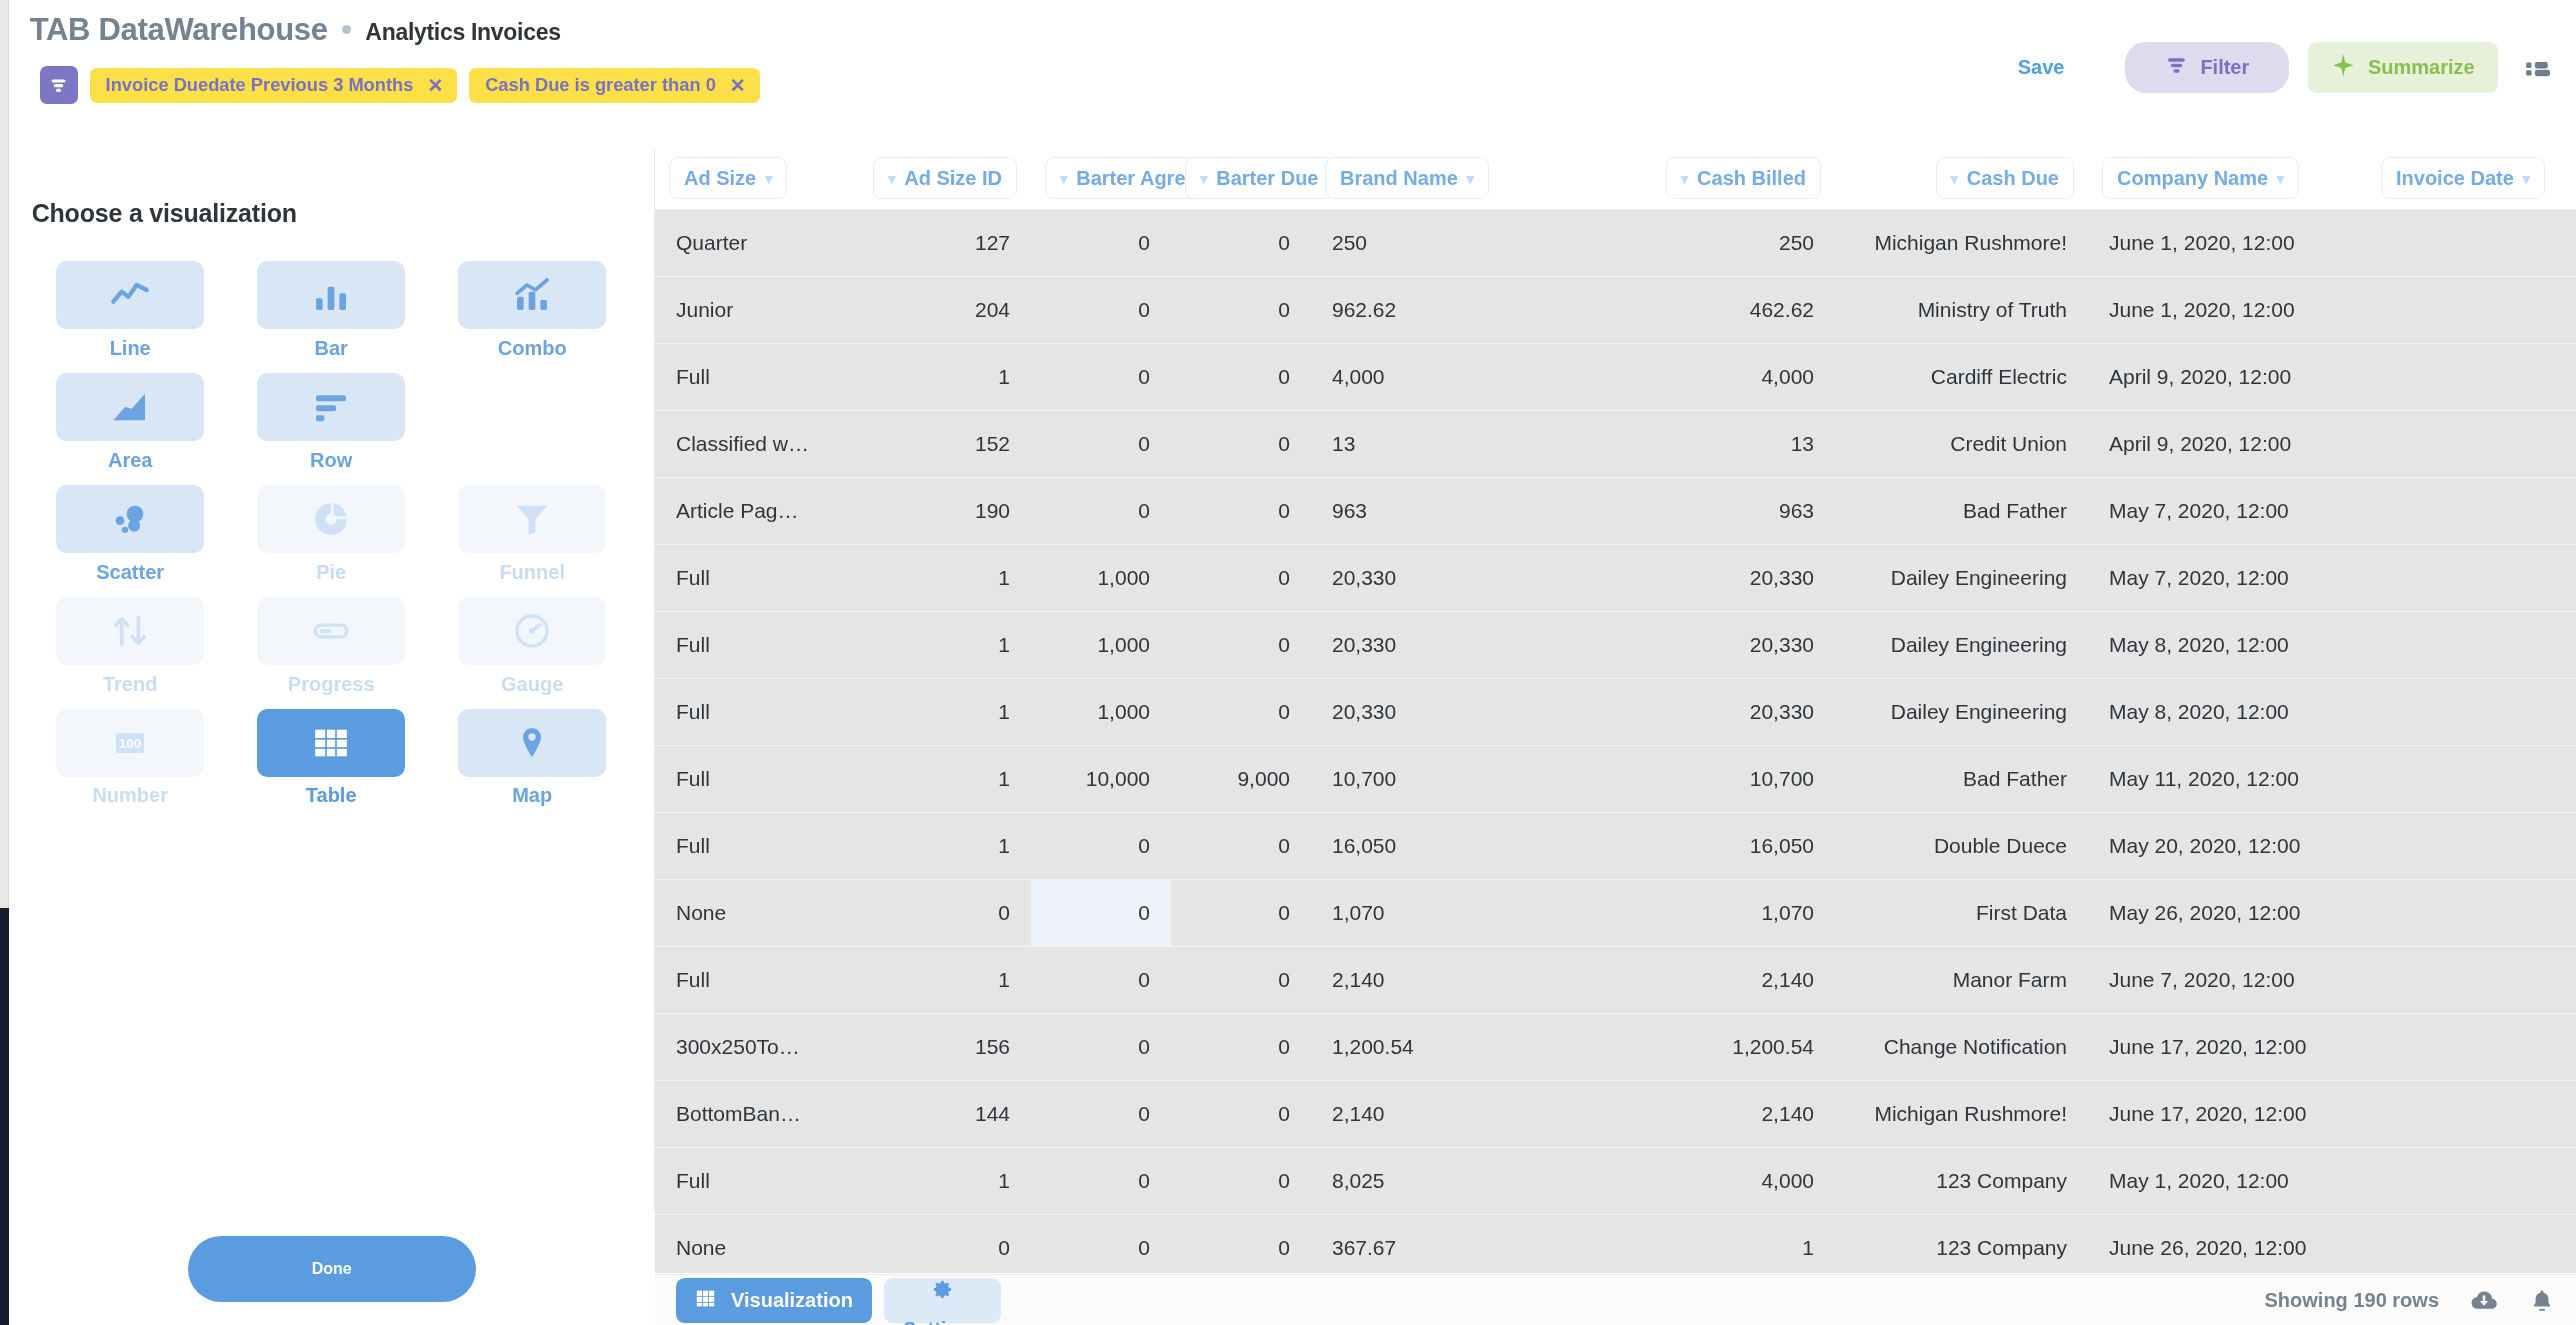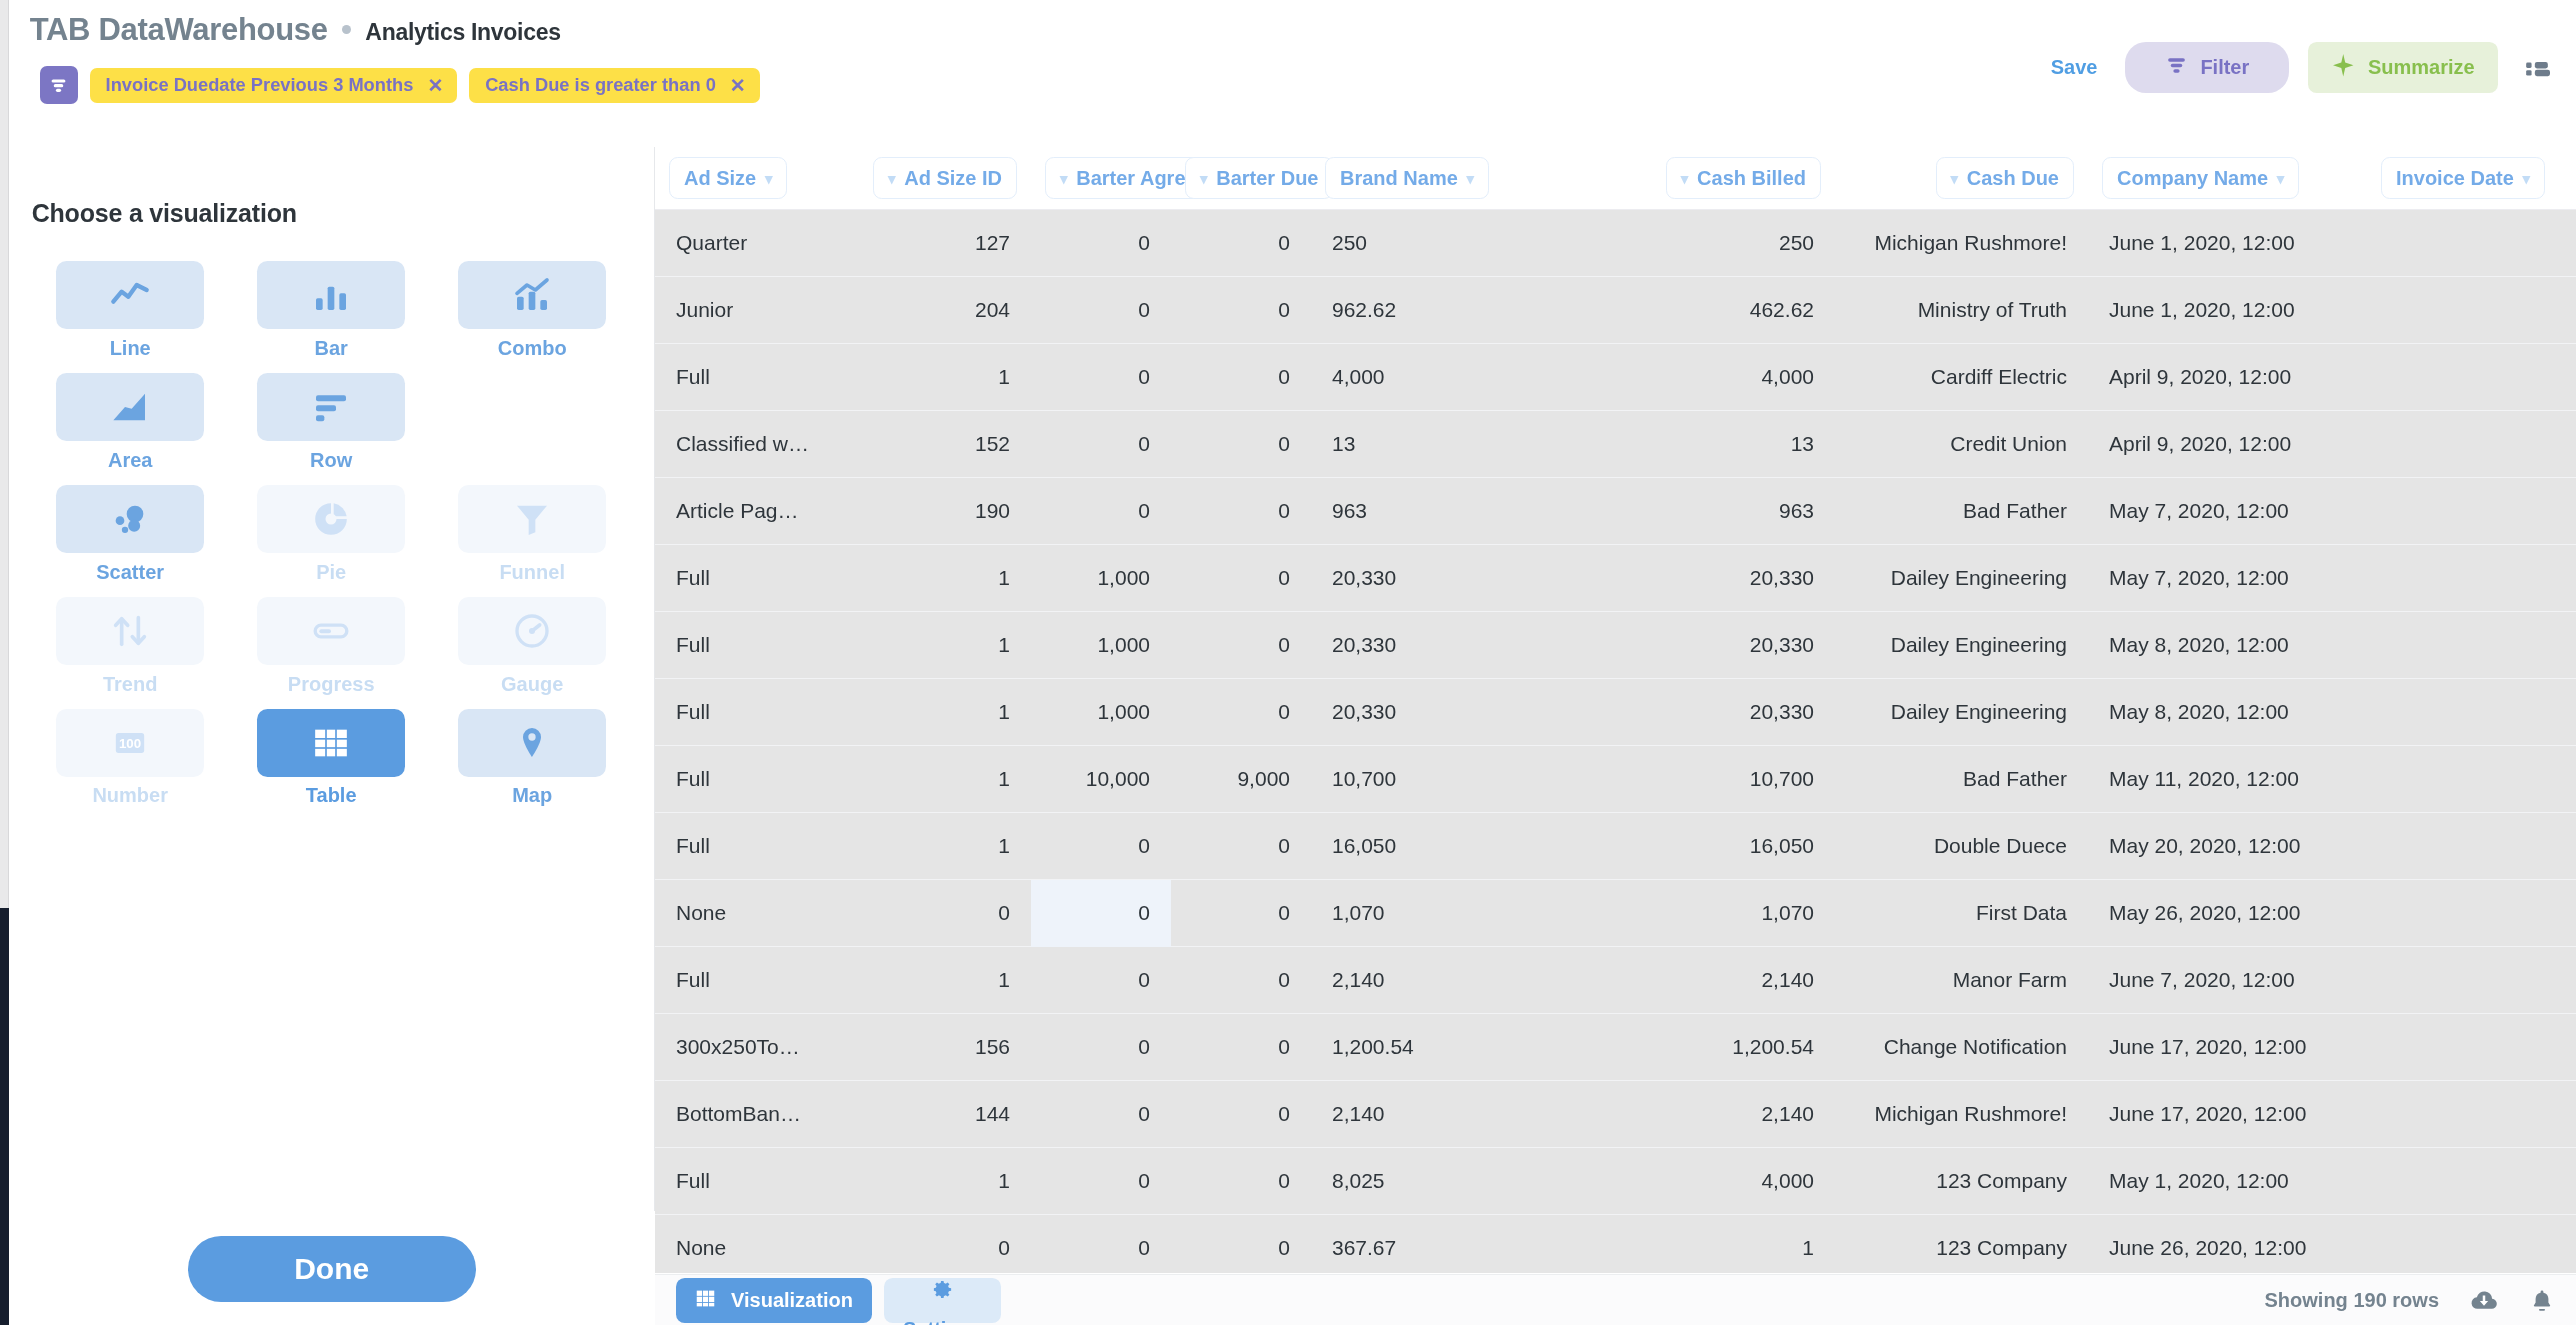--- a/index.html
+++ b/index.html
@@ -63,21 +63,21 @@
 
   .header-actions {
     position:absolute; right:19px; top:42px; display:flex; align-items:center; gap:19px;
   }
   .btn-save {
     color:#509ee3; font-size:20px; font-weight:700; cursor:pointer; padding:5.2px 8.7px;
   }
   .btn-filter {
     height:51px; border-radius:21px; background:#dedbee;
     display:flex; align-items:center; gap:12.2px; padding:0 40px;
-    color:#7972c4; font-size:20px; font-weight:700; cursor:pointer;
+    color:#7972c4; font-size:20px; font-weight:700; cursor:pointer;margin-left:33px;
   }
   .btn-summarize {
     height:51px; border-radius:8.7px; background:#e7f1da;
     display:flex; align-items:center; gap:12.2px; padding:0 23px;
     color:#88bf4d; font-size:20px; font-weight:700; cursor:pointer;
   }
   .icon-list-btn { padding:7px; cursor:pointer; display:flex; }
 
   
   .sidebar {
@@ -110,21 +110,21 @@
   .viz-item.disabled .viz-label { color:#c8ddf3; }
   .viz-item.disabled { cursor:default; }
 
   .done-wrap {
     position:absolute; left:0; bottom:0; width:646px; height:115px;
     display:flex; align-items:center; justify-content:center;
     background:#fff;
   }
   .btn-done {
     width:288px; height:66px; border-radius:33px; background:#5b9ce0;
-    color:#fff; font-size:30px; font-weight:700; border:none; cursor:pointer;
+    color:#fff; font-size:16px; font-weight:700; border:none; cursor:pointer;
     font-family:"Liberation Sans", sans-serif;
   }
 
   
   .table-area {
     position:absolute; left:655px; top:147px; width:1921px; height:1126px;
     background:#e5e5e5; overflow:hidden;
   }
   .thead {
     position:absolute; left:0; top:0; width:1921px; height:63px;

